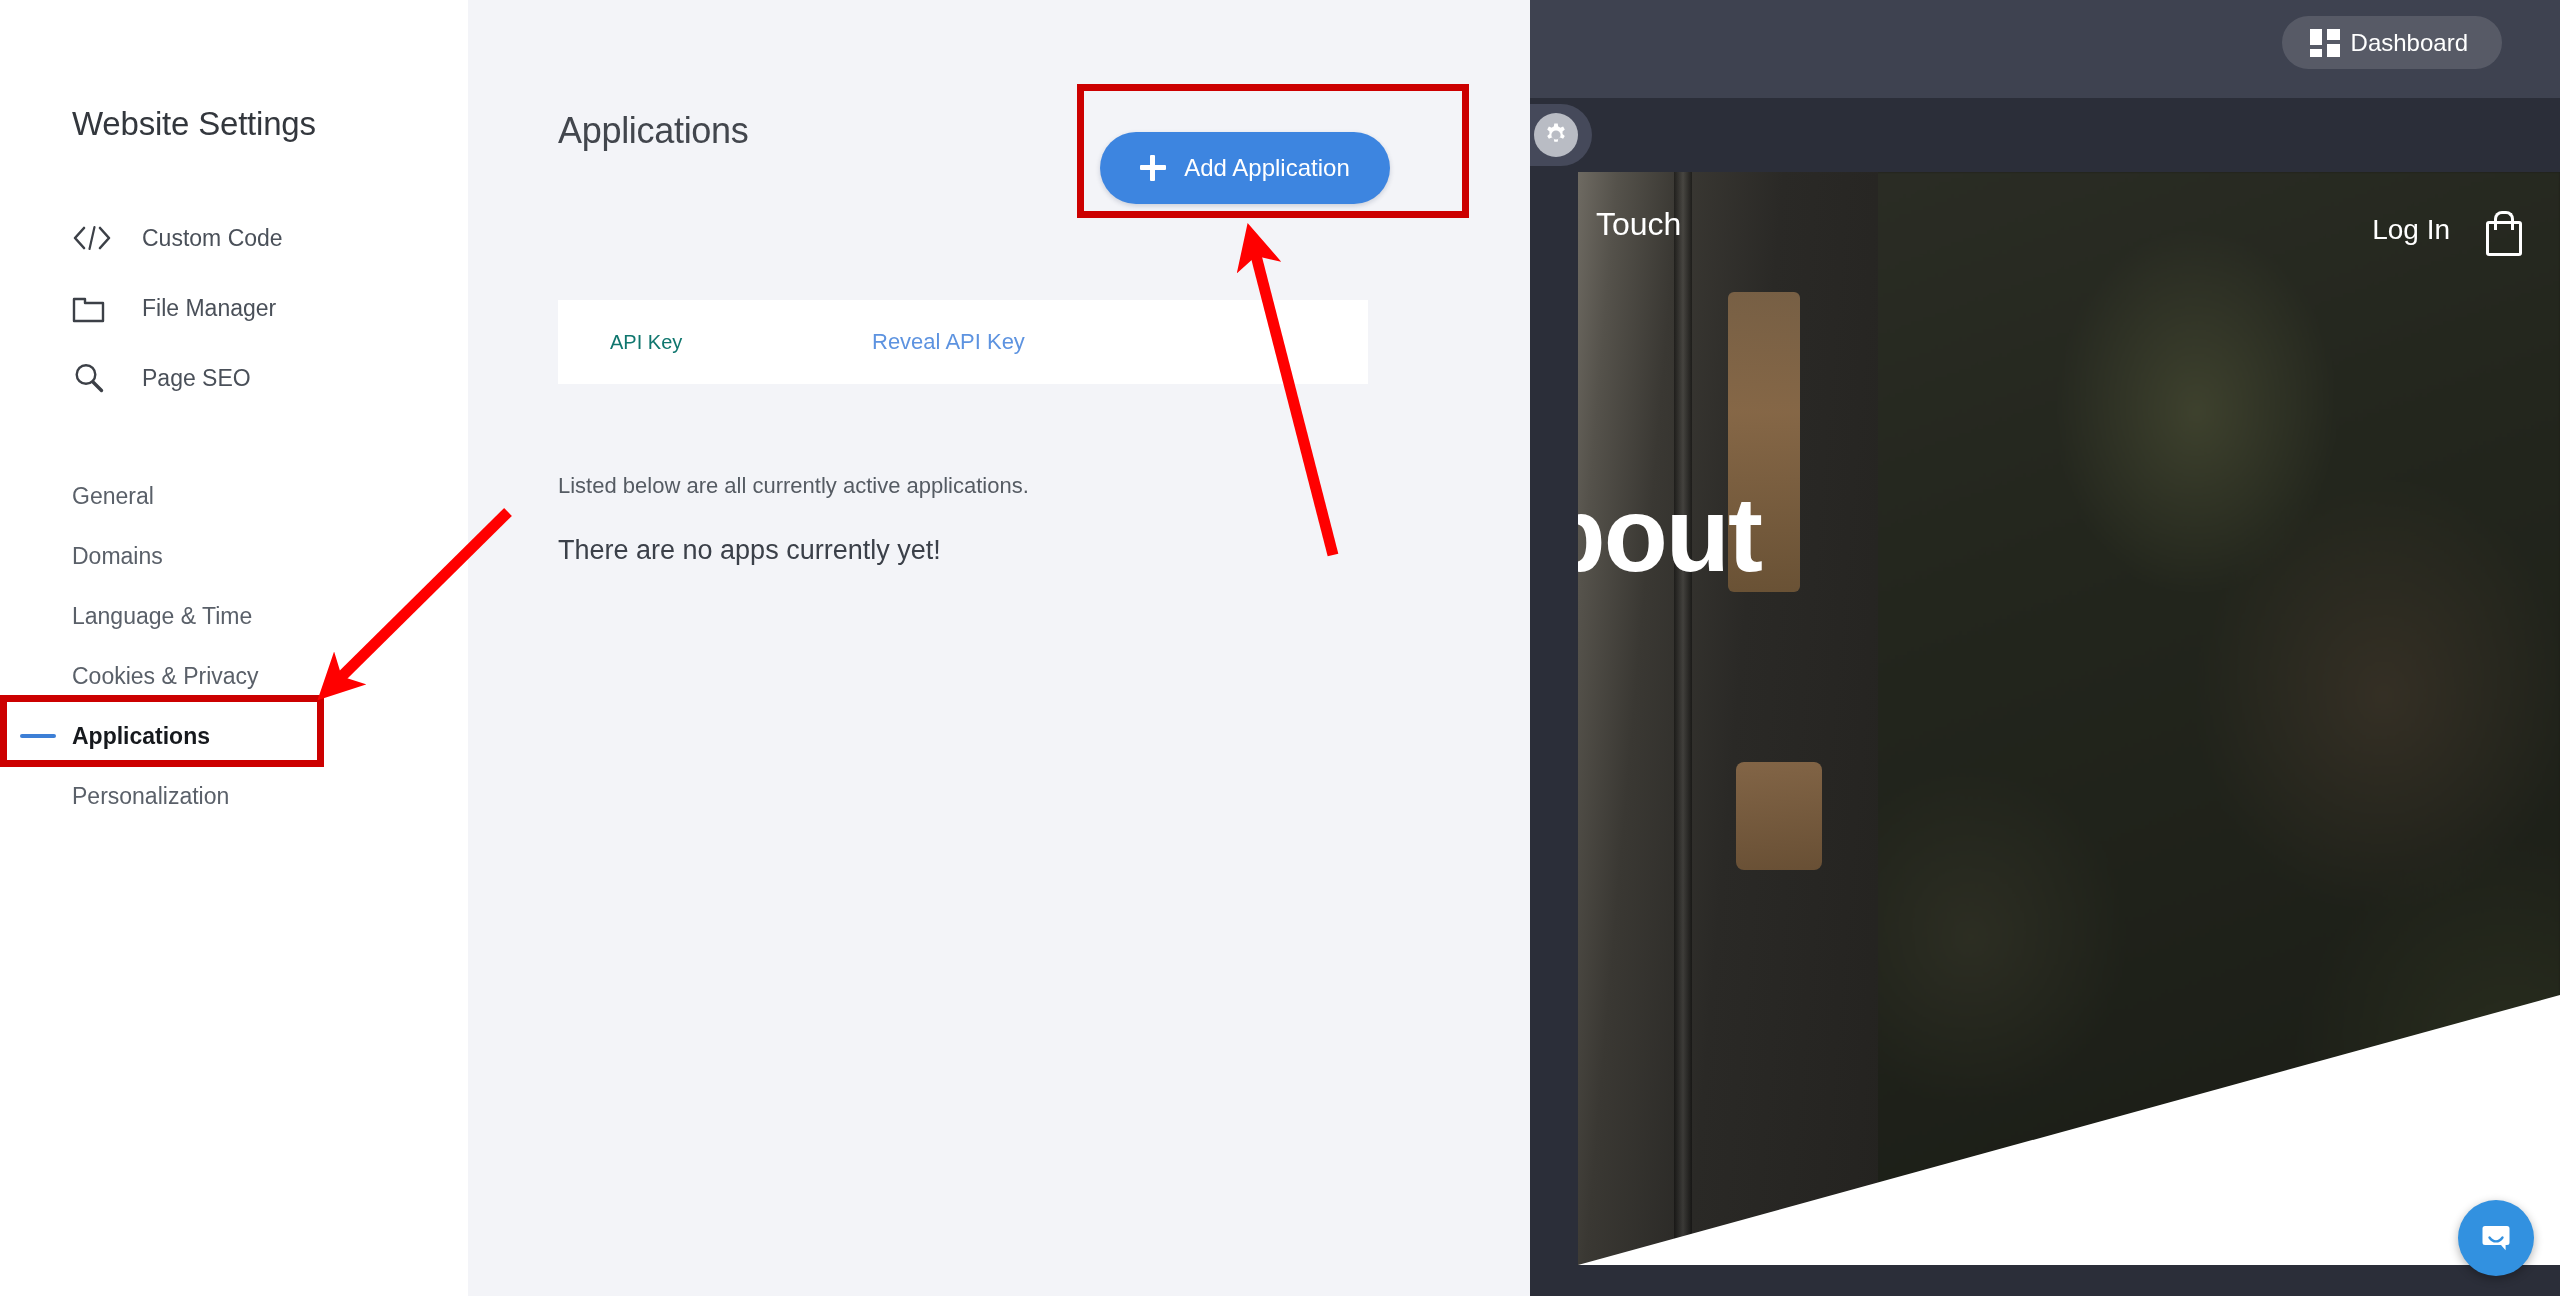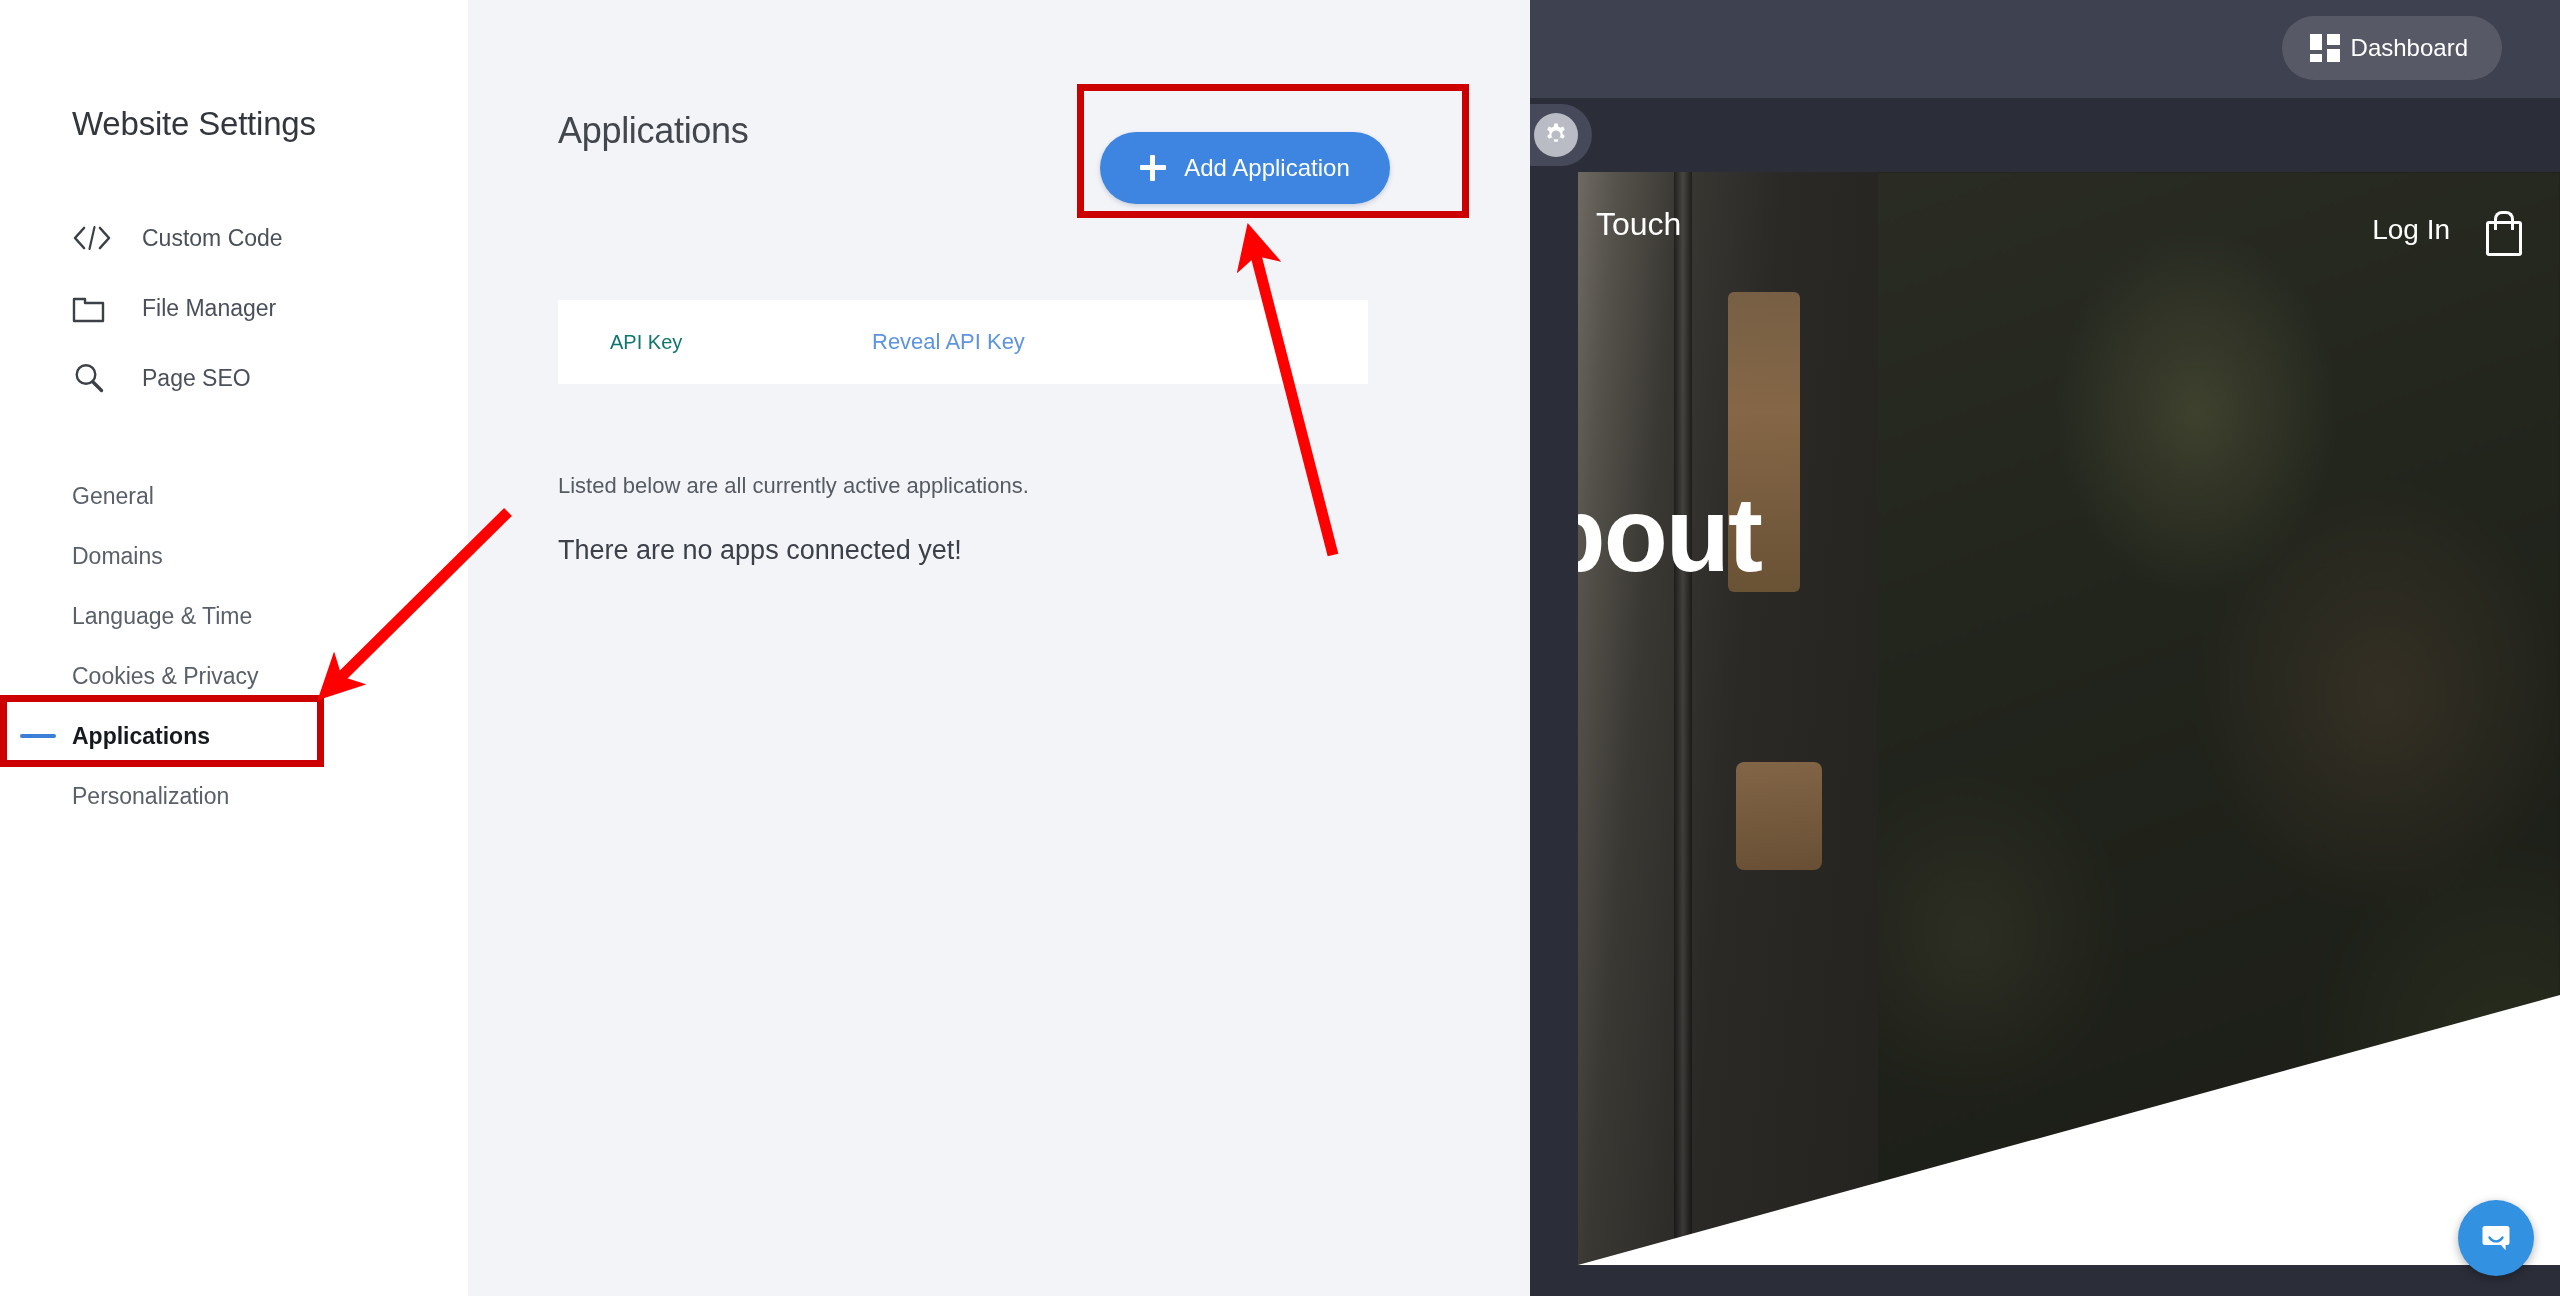--- a/index.html
+++ b/index.html
@@ -218,21 +218,21 @@
     left: 0; top: 0;
     width: 1030px;
     height: 98px;
     background: #3e4250;
   }
 
   .dashboard-button {
     position: absolute;
     right: 58px;
     top: 16px;
-    height: 64px;
+    height: 53px;
     padding: 0 34px 0 28px;
     background: rgba(255,255,255,0.13);
     border: none;
     border-radius: 32px;
     display: flex;
     align-items: center;
     gap: 11px;
     cursor: pointer;
   }
 
@@ -543,21 +543,21 @@
       <span class="add-app-label">Add Application</span>
     </button>
 
     <div class="api-card">
       <span class="api-key-label">API Key</span>
       <span class="reveal-api-key">Reveal API Key</span>
     </div>
 
     <div class="listed-text">Listed below are all currently active applications.</div>
 
-    <div class="no-apps-text">There are no apps connected yet!</div>
+    <div class="no-apps-text">There are no apps currently yet!</div>
 
   </div>
 
   <div class="preview-pane">
 
     <div class="top-bar">
       <button class="dashboard-button">
         <span class="grid-icon">
           <i></i>
             <i></i>

